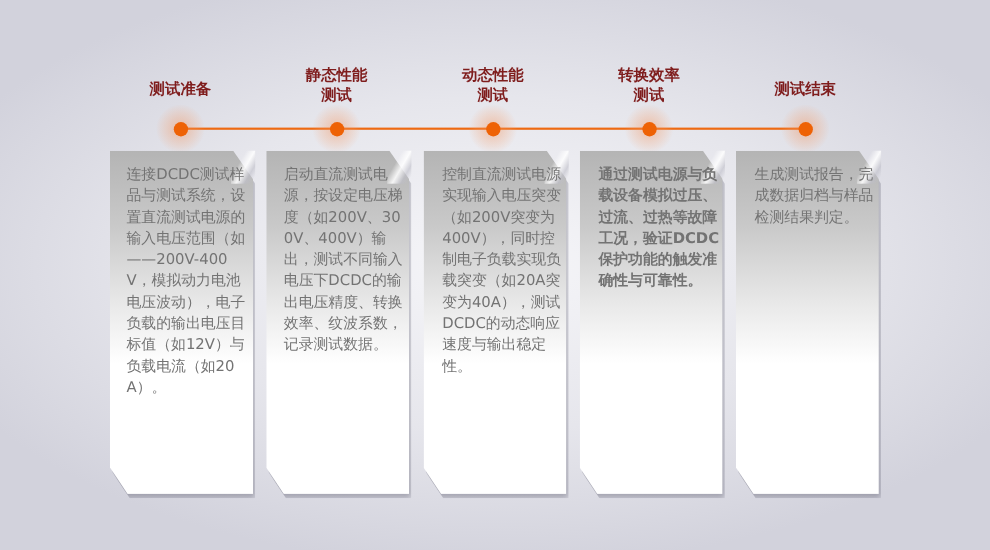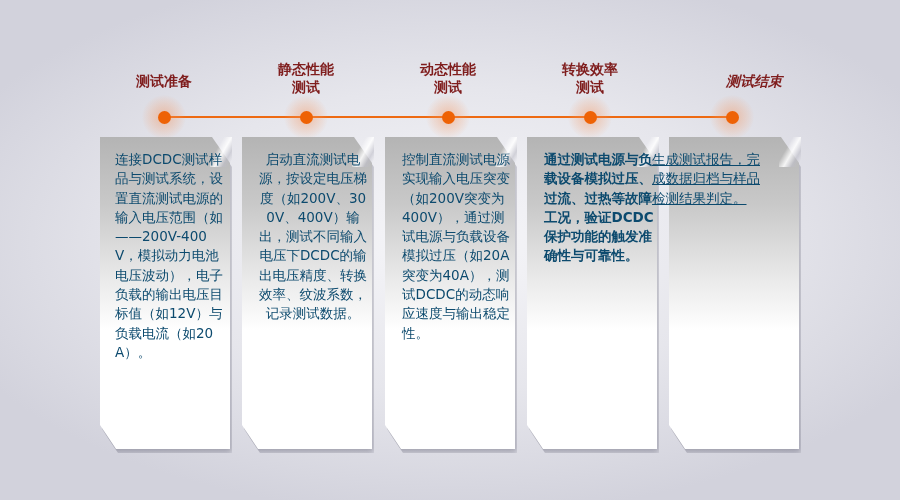--- a/index.html
+++ b/index.html
@@ -36,21 +36,21 @@
     background: rgba(60,60,80,0.35); filter: blur(3px);
     clip-path: polygon(0 0, 112px 0, 130px 26px, 130px 100%, 16px 100%, 0 288px);
   }
   .fold {
     position: absolute; top: 137px; width: 22px; height: 30px;
     background: linear-gradient(120deg, rgba(255,255,255,0) 35%, rgba(255,255,255,0.85) 55%, rgba(190,190,200,0.6) 75%, rgba(255,255,255,0) 90%);
     pointer-events: none;
   }
   .card-text {
     position: absolute; top: 150px; width: 110px;
-    font-size: 13.5px; line-height: 19.3px; color: #0c4a6e;
+    font-size: 13.5px; line-height: 19.3px; color: #737373;
     word-break: break-all;
   }
 </style>
 </head>
 <body>
 
 <div>
 
   <div class="timeline-line"></div>
 
@@ -64,45 +64,45 @@
 
   <div class="step-title double" style="left:241px;">
     <div>静态性能</div>
     <div>测试</div>
   </div>
   <div class="dot-glow" style="left:284px;"></div>
   <div class="dot" style="left:300px;"></div>
   <div class="card-shadow" style="left:244px;"></div>
   <div class="card" style="left:242px;"></div>
   <div class="fold" style="left:352px;"></div>
-  <div class="card-text" style="left:258px;text-align:center;">启动直流测试电源，按设定电压梯度（如200V、300V、400V）输出，测试不同输入电压下DCDC的输出电压精度、转换效率、纹波系数，记录测试数据。</div>
+  <div class="card-text" style="left:258px;">启动直流测试电源，按设定电压梯度（如200V、300V、400V）输出，测试不同输入电压下DCDC的输出电压精度、转换效率、纹波系数，记录测试数据。</div>
 
   <div class="step-title double" style="left:383px;">
     <div>动态性能</div>
     <div>测试</div>
   </div>
   <div class="dot-glow" style="left:426px;"></div>
   <div class="dot" style="left:442px;"></div>
   <div class="card-shadow" style="left:387px;"></div>
   <div class="card" style="left:385px;"></div>
   <div class="fold" style="left:495px;"></div>
-  <div class="card-text" style="left:402px;">控制直流测试电源实现输入电压突变（如200V突变为400V），通过测试电源与负载设备模拟过压（如20A突变为40A），测试DCDC的动态响应速度与输出稳定性。</div>
+  <div class="card-text" style="left:402px;">控制直流测试电源实现输入电压突变（如200V突变为400V），同时控制电子负载实现负载突变（如20A突变为40A），测试DCDC的动态响应速度与输出稳定性。</div>
 
   <div class="step-title double" style="left:525px;">
     <div>转换效率</div>
     <div>测试</div>
   </div>
   <div class="dot-glow" style="left:568px;"></div>
   <div class="dot" style="left:584px;"></div>
   <div class="card-shadow" style="left:529px;"></div>
   <div class="card" style="left:527px;"></div>
   <div class="fold" style="left:637px;"></div>
   <div class="card-text" style="left:544px;font-weight:bold;">通过测试电源与负载设备模拟过压、过流、过热等故障工况，验证DCDC保护功能的触发准确性与可靠性。</div>
 
-  <div class="step-title single" style="left:689px;font-style:italic;">测试结束</div>
+  <div class="step-title single" style="left:667px;">测试结束</div>
   <div class="dot-glow" style="left:710px;"></div>
   <div class="dot" style="left:726px;"></div>
   <div class="card-shadow" style="left:671px;"></div>
   <div class="card" style="left:669px;"></div>
   <div class="fold" style="left:779px;"></div>
-  <div class="card-text" style="left:652px;text-decoration:underline;">生成测试报告，完成数据归档与样品检测结果判定。</div>
+  <div class="card-text" style="left:686px;">生成测试报告，完成数据归档与样品检测结果判定。</div>
 
 </div>
 
 </body></html>

